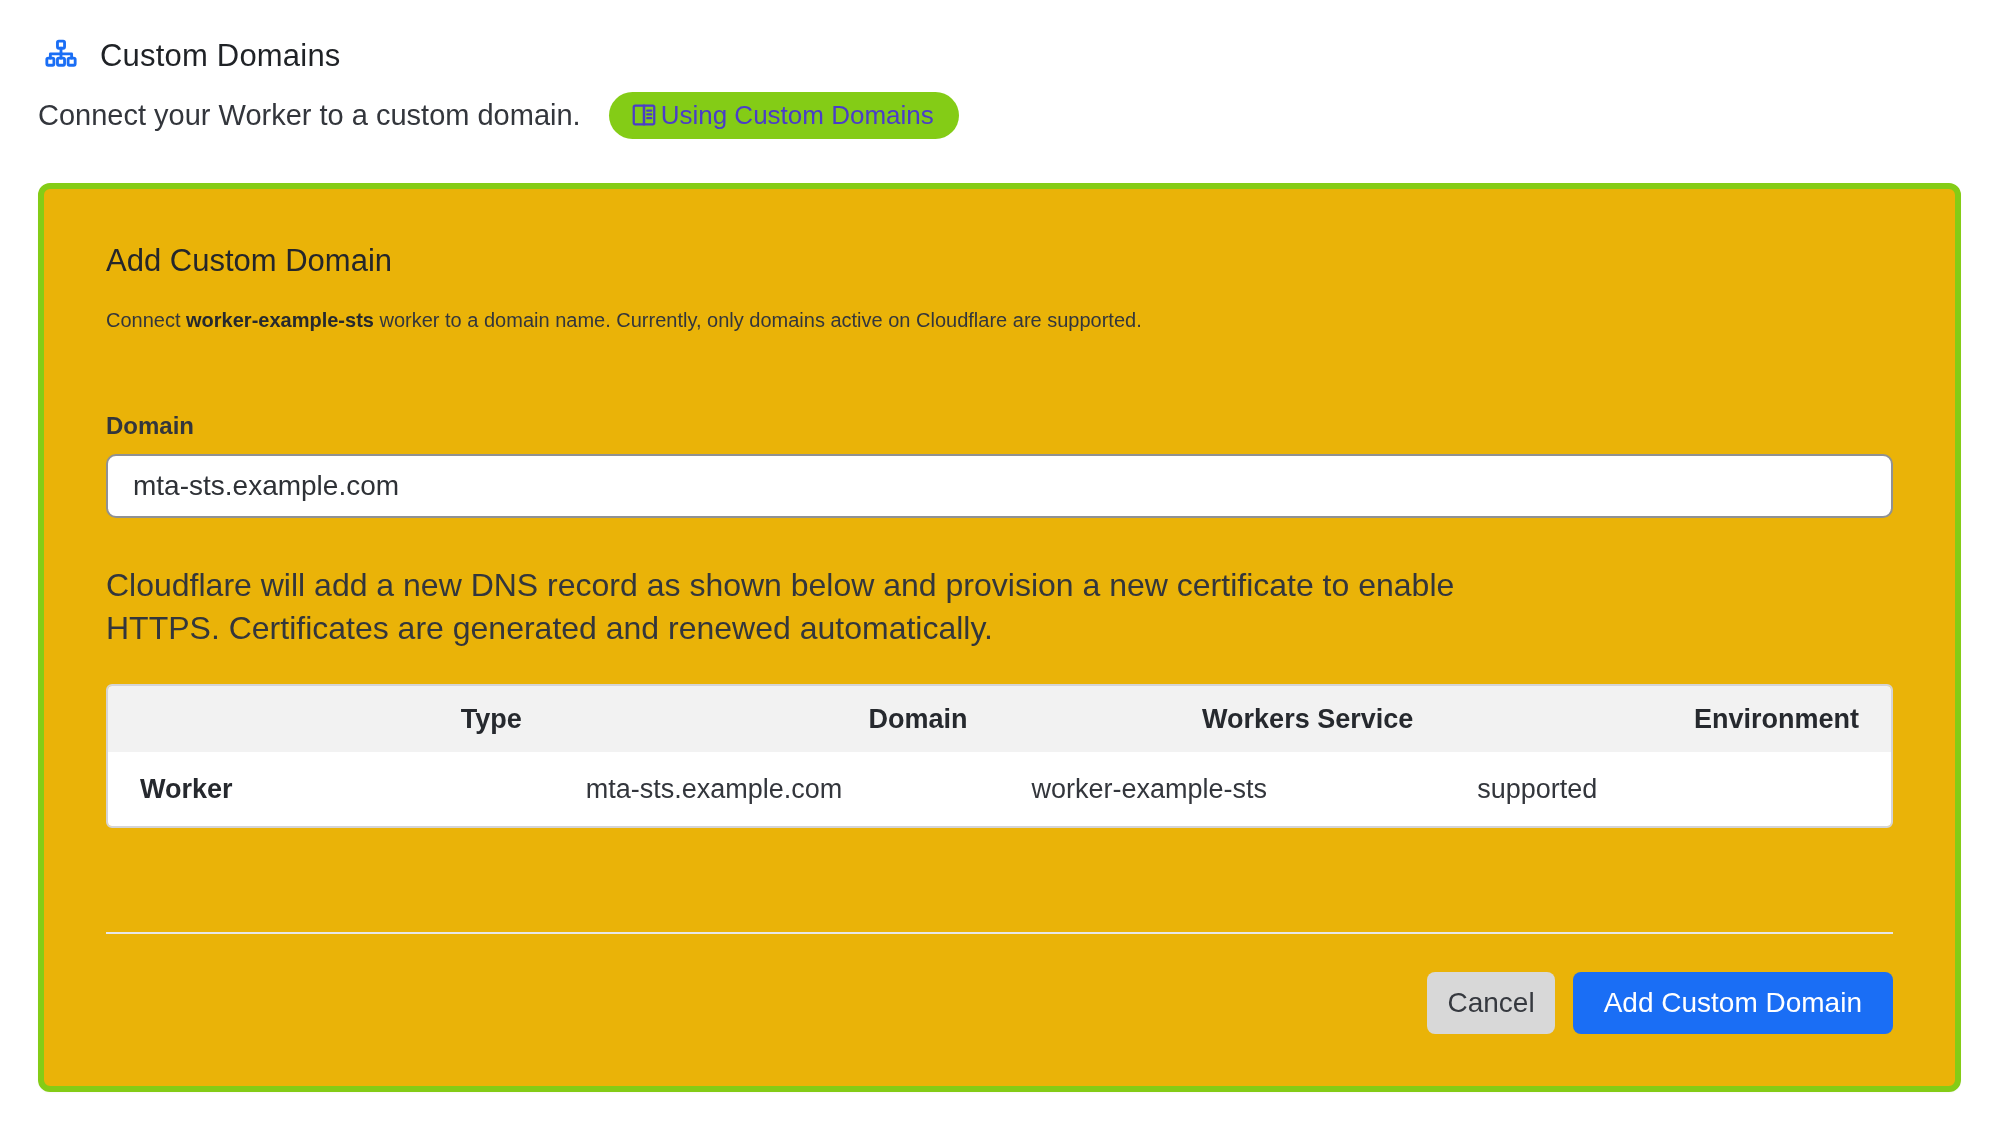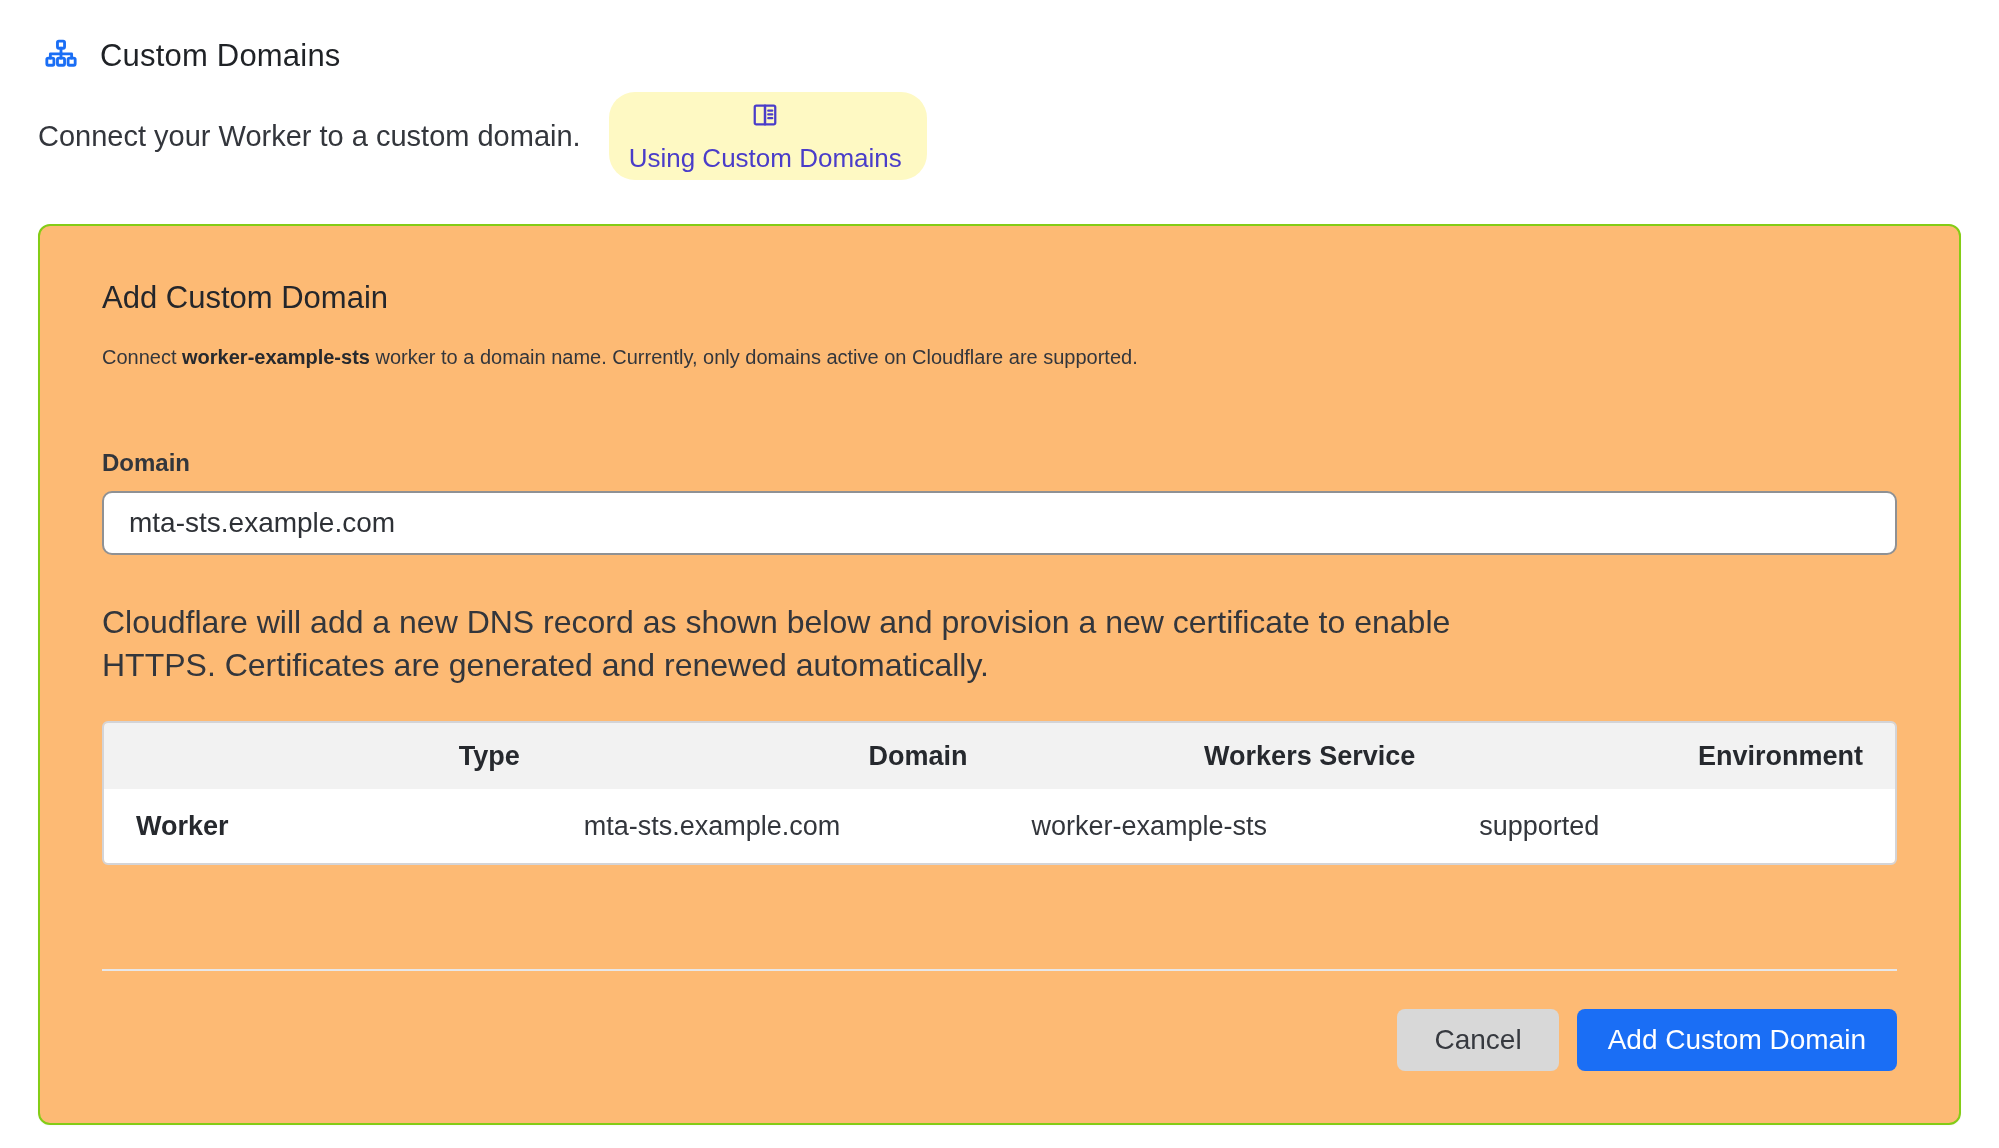--- a/index.html
+++ b/index.html
@@ -24,37 +24,36 @@
     letter-spacing: 0.2px;
   }
   .icon-wrap { display: inline-flex; align-items: center; justify-content: center; }
 
   .subtitle-row { display: flex; align-items: center; gap: 28px; margin-top: 18px; }
   .page-subtitle { margin: 0; font-size: 29px; color: #33363c; }
 
   .docs-badge {
     display: inline-flex;
     align-items: center;
-    gap: 15px;
-    background: #fef9c3;
+    gap: 2px;
+    background: #84cc16;
     color: #4a3dc9;
     border-radius: 26px;
     padding: 8px 25px 9px 20px;
     font-size: 26px;
     text-decoration: none;
     cursor: pointer;
     line-height: 1;
-    flex-direction: column;
   }
 
   
   .card {
     margin-top: 44px;
-    background: #fdba74;
-    border: 2px solid #84cc16;
+    background: #eab308;
+    border: 6px solid #84cc16;
     border-radius: 12px;
     padding: 54px 62px 52px 62px;
     box-shadow: 0 1px 2px rgba(0,0,0,0.03);
   }
   .card-heading {
     margin: 0 0 30px 0;
     font-size: 31px;
     font-weight: 400;
     color: #24262b;
   }
@@ -141,21 +140,21 @@
   }
   .btn {
     height: 62px;
     border: none;
     border-radius: 8px;
     font-size: 28px;
     font-family: "Liberation Sans", sans-serif;
     cursor: pointer;
     line-height: 1;
   }
-  .btn-cancel { background: #d8d8d8; color: #36393f; padding: 0 37px; }
+  .btn-cancel { background: #d8d8d8; color: #36393f; padding: 0 20px; }
   .btn-primary { background: #1a6ef5; color: #ffffff; padding: 0 31px; }
 </style>
 </head>
 <body>
 
 <div class="page">
 
   <div class="title-row">
     <span class="icon-wrap">
       <svg width="34" height="34" viewBox="0 0 24 24" fill="none" stroke="#1a6ef5" stroke-width="2" stroke-linecap="round" stroke-linejoin="round">

